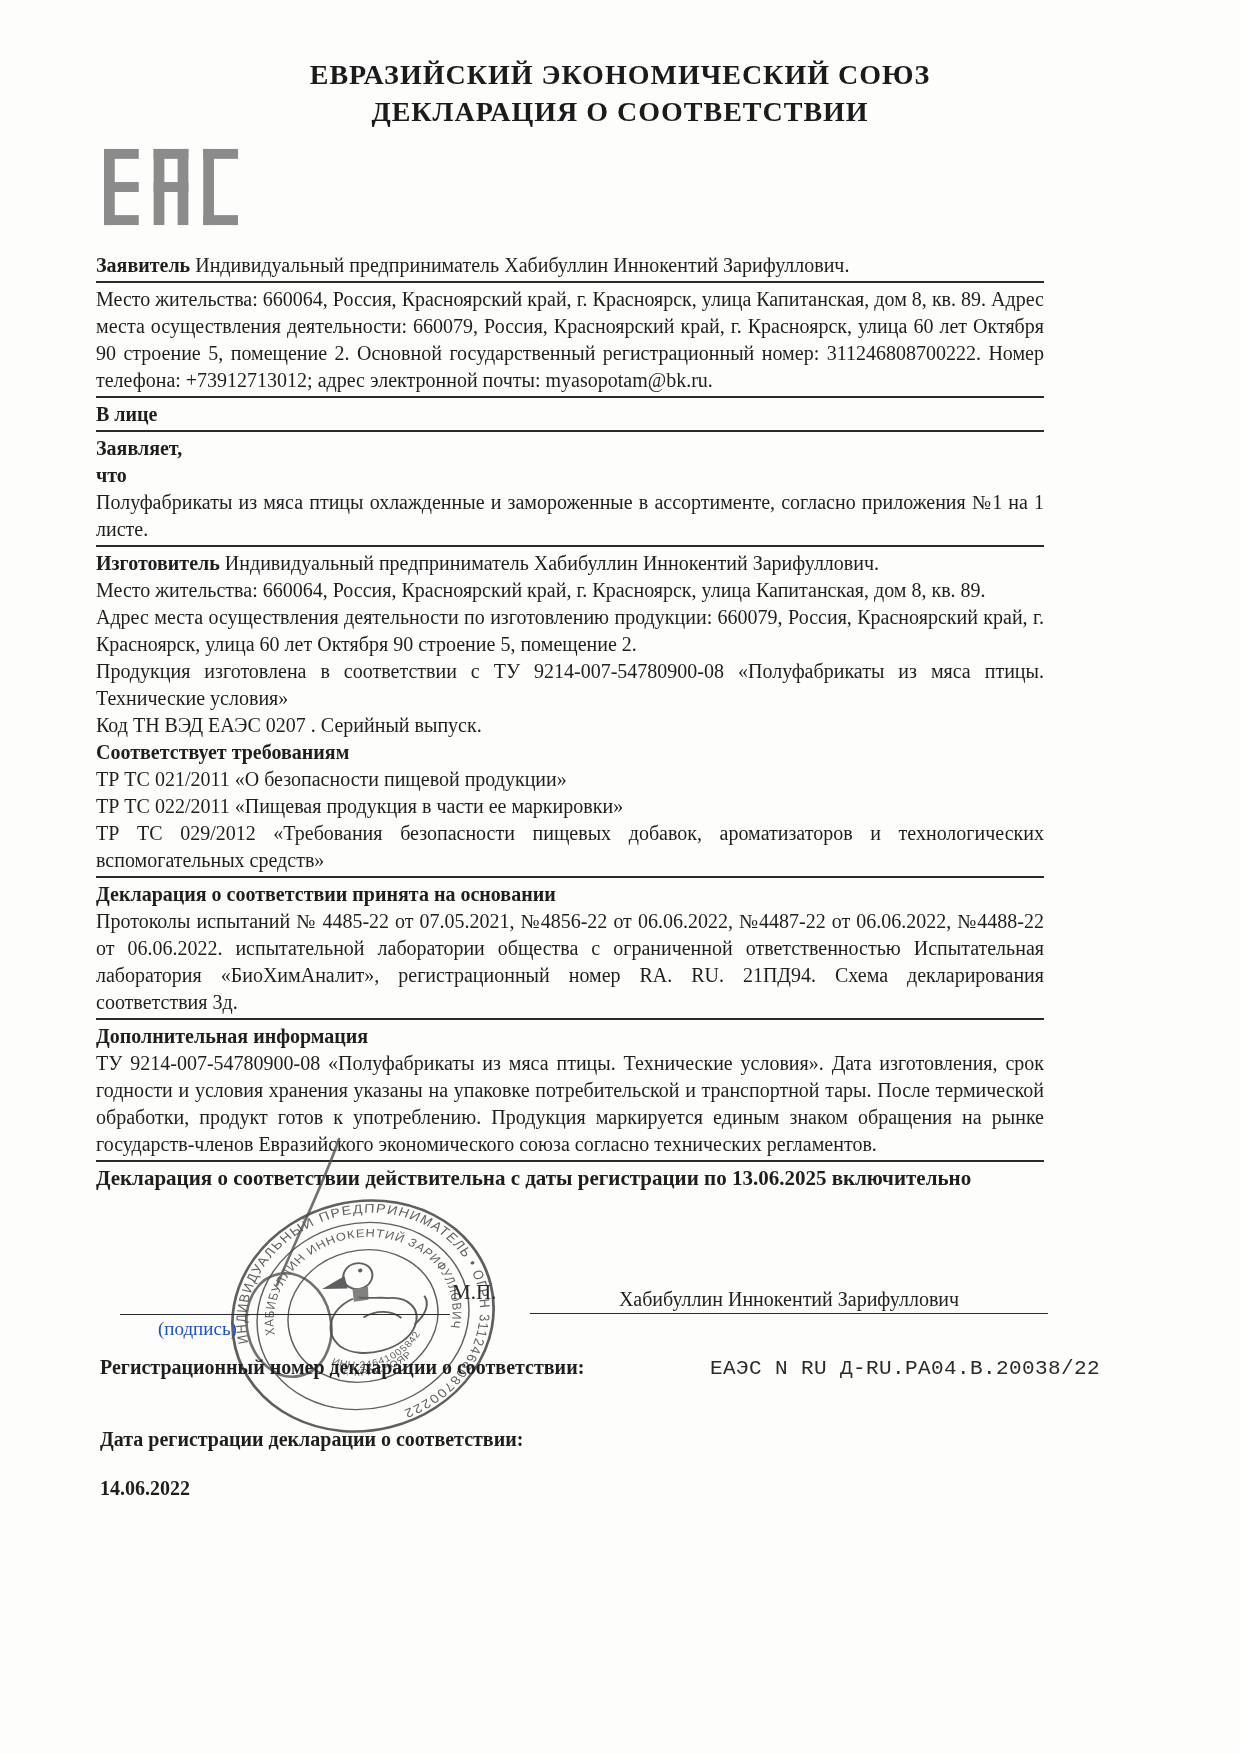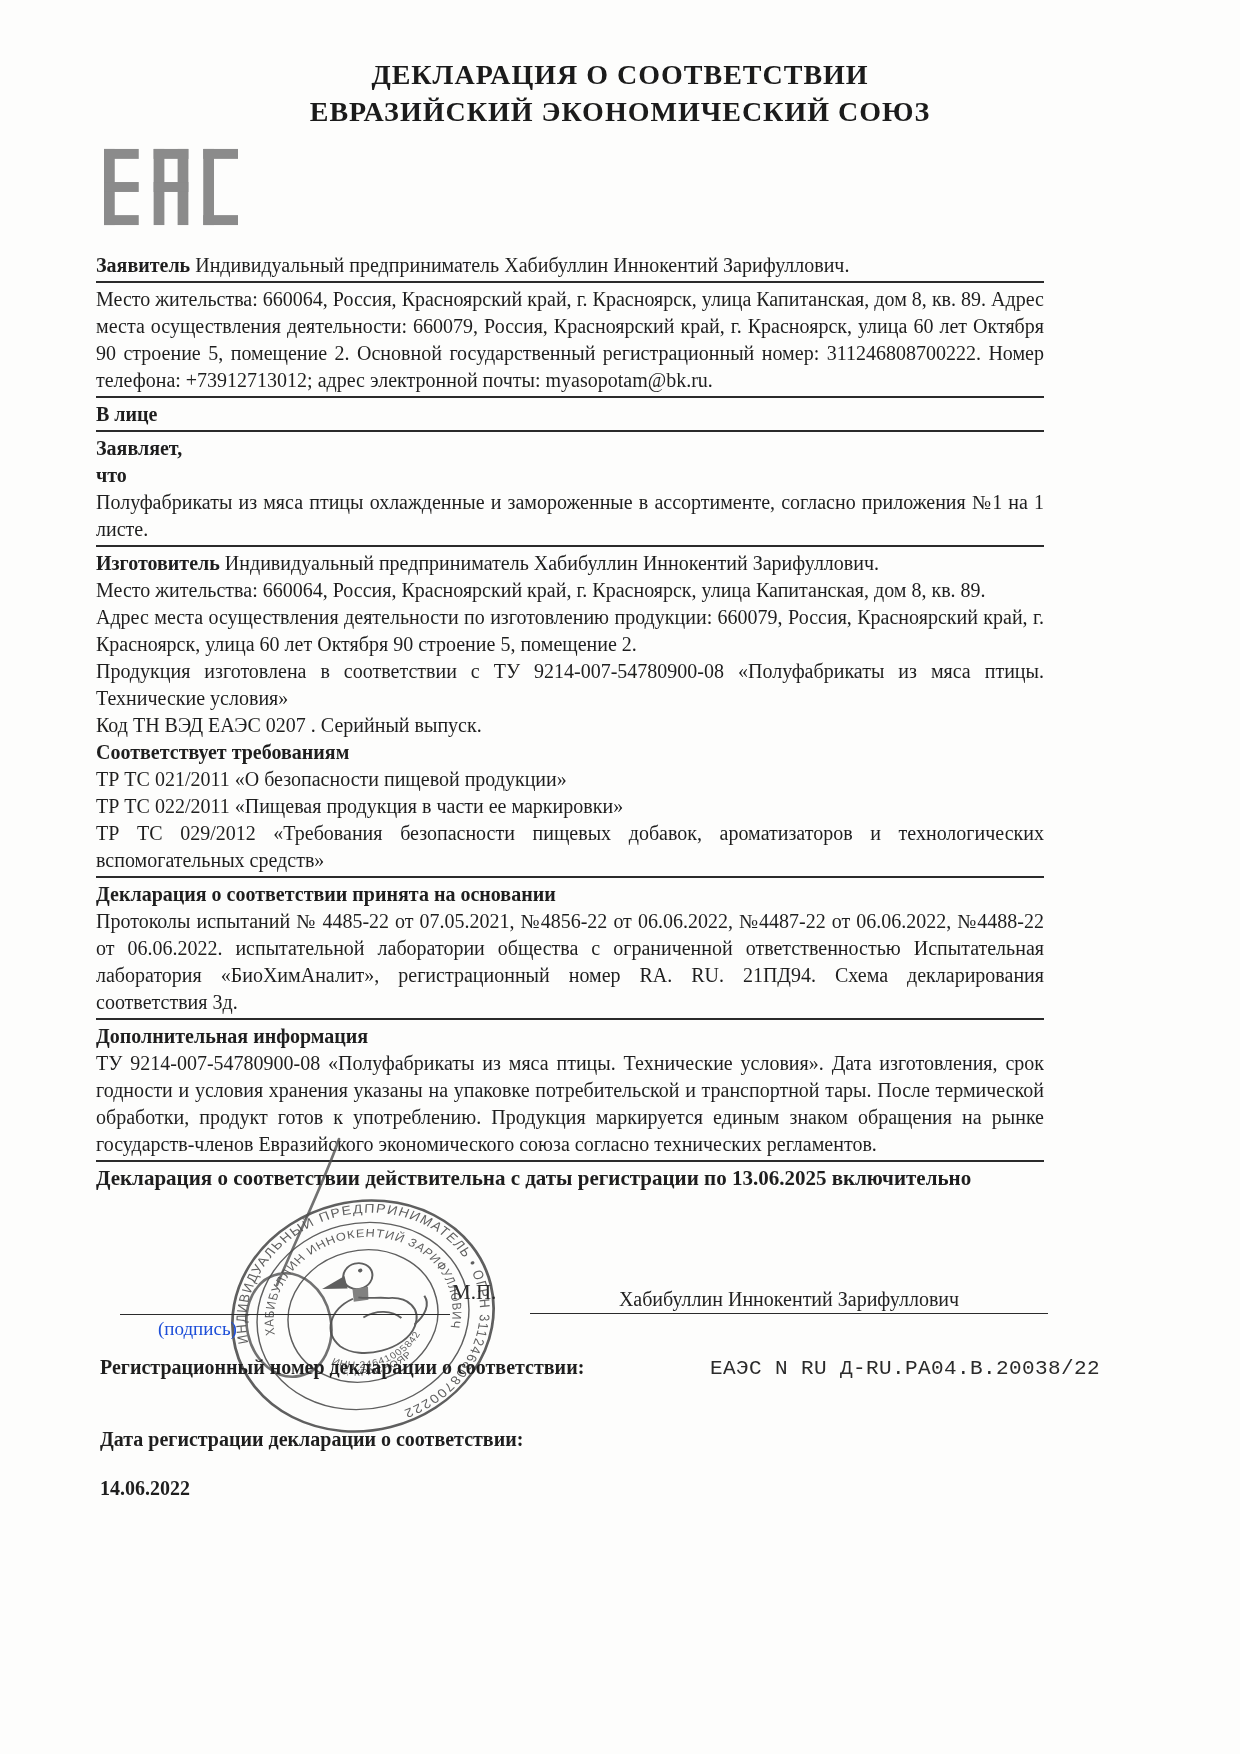--- a/index.html
+++ b/index.html
@@ -51,22 +51,22 @@
     letter-spacing:.4px; color:#2a2a2a;
   }
   .stamp text { font-family:"Liberation Sans", sans-serif; }
 </style>
 </head>
 <body>
 
 <div class="page">
 
   <div class="doc-title">
+    <div>ЕВРАЗИЙСКИЙ ЭКОНОМИЧЕСКИЙ СОЮЗ</div>
     <div>ДЕКЛАРАЦИЯ О СООТВЕТСТВИИ</div>
-    <div>ЕВРАЗИЙСКИЙ ЭКОНОМИЧЕСКИЙ СОЮЗ</div>
   </div>
 
   <svg class="eac" width="134" height="96" viewBox="0 0 162 92">
     <g fill="#8b8b8b">
 
       <rect x="0" y="0" width="13" height="92"></rect>
       <rect x="0" y="0" width="42" height="12"></rect>
       <rect x="0" y="40" width="42" height="12"></rect>
       <rect x="0" y="80" width="42" height="12"></rect>
 

